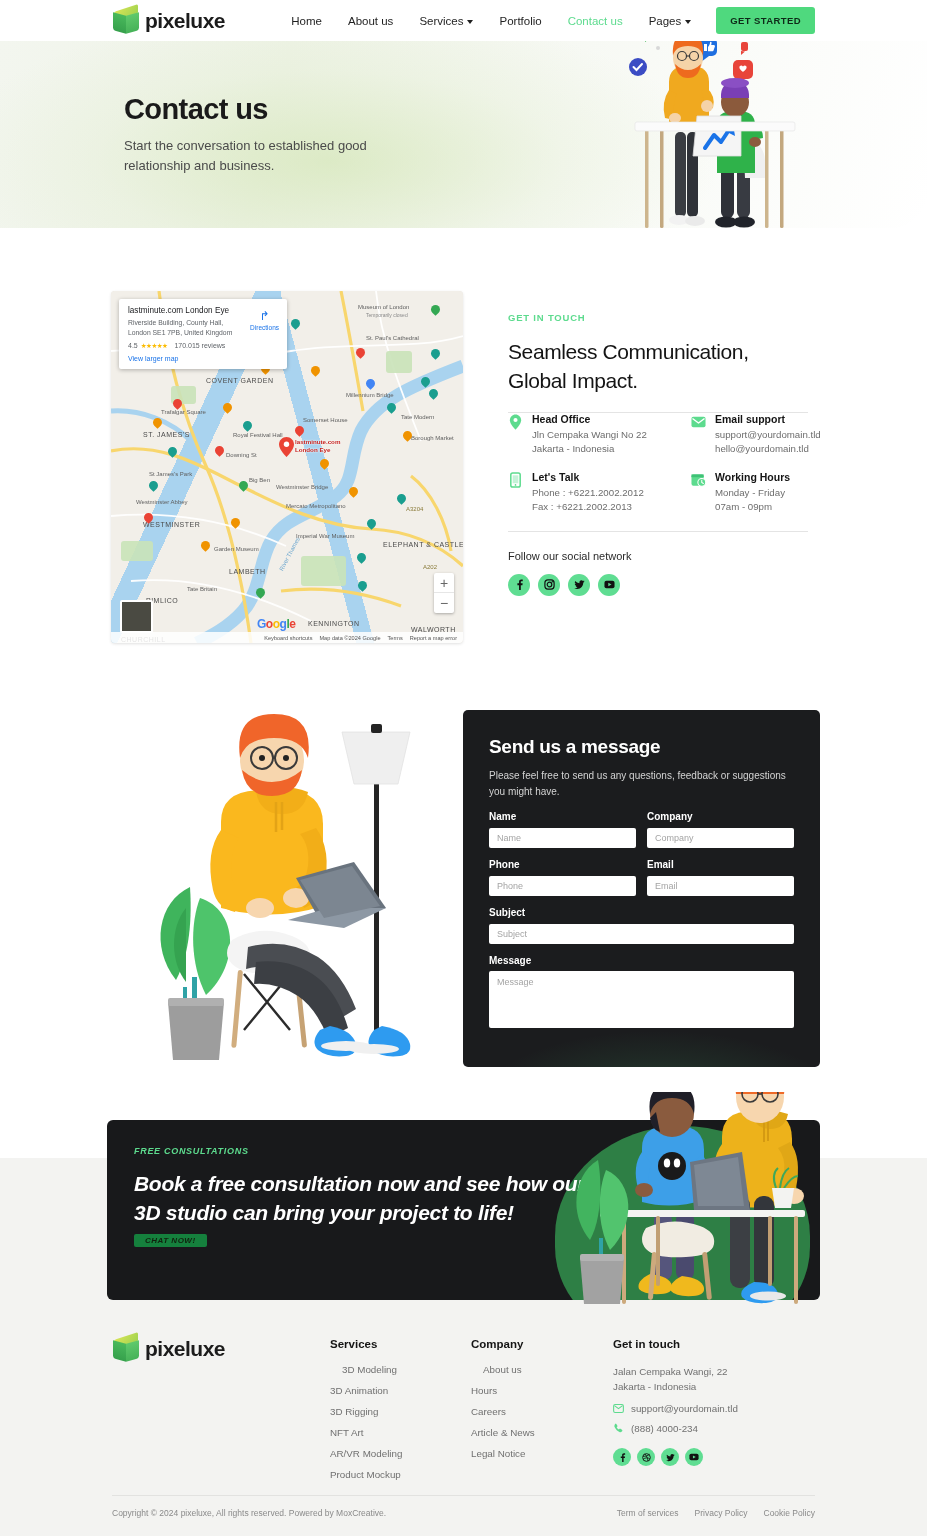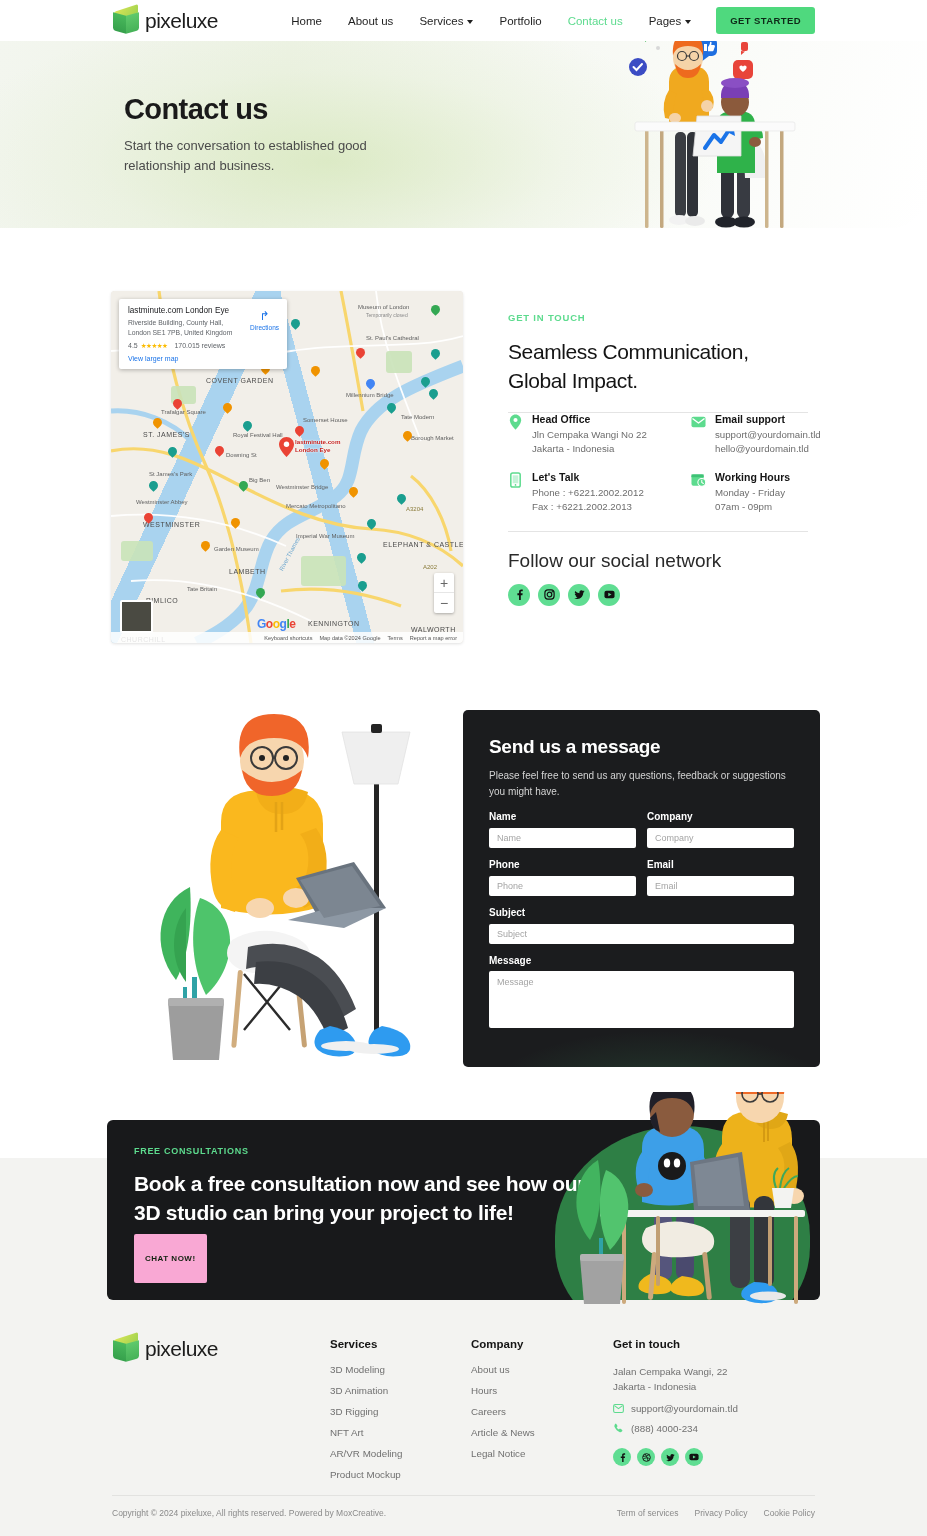--- a/index.html
+++ b/index.html
@@ -20,21 +20,21 @@
   .logo-wrap { position: absolute; left: 112px; top: 6px; display: flex; align-items: center; gap: 5px; }
   .cube { width: 28px; height: 29px; position: relative; }
   .cube .topfill { position: absolute; left: 2px; top: 2px; width: 24px; height: 10px;
     background: linear-gradient(135deg,#d8e457,#9fd34f); transform: skewY(-18deg); border-radius: 2px; }
   .cube .left { position: absolute; left: 1px; top: 8px; width: 13px; height: 18px;
     background: linear-gradient(180deg,#49b95c,#36a04c); border-radius: 0 0 0 3px;
     transform: skewY(16deg); }
   .cube .right { position: absolute; left: 14px; top: 8px; width: 13px; height: 18px;
     background: linear-gradient(180deg,#5fc96c,#46b258); border-radius: 0 0 3px 0;
     transform: skewY(-16deg); }
-  .brand { font-size: 21px; font-weight: 400; color: #1c1c1c; letter-spacing: -0.5px; text-align: right; }
+  .brand { font-size: 21px; font-weight: 700; color: #1c1c1c; letter-spacing: -0.5px; text-align: right; }
 
   .nav { position: absolute; right: 112px; top: 0; height: 41px; display: flex; align-items: center; gap: 0; }
   .nav-item { font-size: 11.5px; color: #1f1f1f; padding: 0 13px; display:flex; align-items:center; gap:4px; cursor: pointer; white-space: nowrap; }
   .nav-item.active { color: #5ddb8e; }
   .caret { display:inline-block; width:0;height:0; border-left:3.5px solid transparent;border-right:3.5px solid transparent;border-top:4px solid #1f1f1f; position: relative; top:1px;}
   .btn-started {
     background: #4fd97e; color: #0e2a18; font-size: 9.5px; font-weight: 700; letter-spacing: 0.4px;
     padding: 8px 14px; border-radius: 3px; margin-left: 12px; cursor: pointer; white-space: nowrap;
   }
 
@@ -98,21 +98,21 @@
   .contact-right { position: absolute; left: 508px; top: 312px; width: 300px; }
   .eyebrow { font-size: 9.5px; font-weight: 700; color: #5ddb8e; letter-spacing: 0.8px; }
   .ctitle { font-size: 21px; font-weight: 400; color: #141414; line-height: 1.4; margin-top: 14px; letter-spacing: -0.4px; }
   .cdesc { font-size: 10.5px; color: #6a6a6a; line-height: 1.65; margin-top: 16px; width: 290px; }
   .divider { height:1px; background:#e4e4e4; margin-top: 16px; }
   .info-grid { display: grid; grid-template-columns: 183px 1fr; row-gap: 14px; }
   .info-item { display: flex; gap: 9px; }
   .info-icon { width: 15px; height: 16px; flex-shrink: 0; margin-top: 1px; }
   .info-h { font-size: 10.5px; font-weight: 700; color: #141414; }
   .info-l { font-size: 9.7px; color: #6d6d6d; line-height: 1.5; margin-top: 3px; }
-  .follow { font-size: 19px; color: #2a2a2a; margin-top: 18px; }
+  .follow { font-size: 11px; color: #2a2a2a; margin-top: 18px; }
   .socials { display: flex; gap: 8px; margin-top: 12px; }
   .soc { width: 22px; height: 22px; border-radius: 50%; background: #5fdd92; display:flex; align-items:center; justify-content:center; cursor:pointer;}
 
   
   .form-ill { position:absolute; left: 128px; top: 712px; width: 300px; height: 355px;}
   .form-card {
     position: absolute; left: 463px; top: 710px; width: 357px; height: 357px;
     background:
       radial-gradient(ellipse 260px 110px at 55% 112%, rgba(80,200,120,0.30) 0%, rgba(80,200,120,0.08) 45%, rgba(0,0,0,0) 72%),
       #1b1c1e;
@@ -136,34 +136,34 @@
   .fsend {
     margin-top: 12px; width: 100%; height: 20px; background: #5ddb8e; border:0; border-radius: 2px;
     font-size: 8.5px; font-weight: 700; color: #11220f; letter-spacing: 0.6px; cursor: pointer;
     display:flex; align-items:center; justify-content:center; gap:5px; font-family:"Liberation Sans",sans-serif;
   }
 
   
   .ctaband { position:absolute; left:0; top:1158px; width:927px; height:163px; background:#f3f3f1;}
   .cta {
     position: absolute; left: 107px; top: 1120px; width: 713px; height: 180px;
-    background: #18191b; border-radius: 6px; overflow: hidden;
+    background: #18191b; border-radius: 6px; overflow: hidden; font-style: italic;
   }
   .cta-blob { position:absolute; right: 10px; bottom: -46px; width: 255px; height: 220px; background: #2e7f45; border-radius: 50% 50% 45% 45%; }
   .cta-eyebrow { position:absolute; left: 27px; top: 26px; font-size: 9px; font-weight: 700; color: #5ddb8e; letter-spacing: 0.7px; }
   .cta-title { position:absolute; left: 27px; top: 49px; font-size: 21px; font-weight: 700; color: #fff; line-height: 1.4; letter-spacing:-0.3px; width: 470px;}
-  .cta-btn-inner { position:absolute; left:27px; top:114px; background:#f9a8d4; color:#11220f; font-size:8px; font-weight:700; letter-spacing:.5px; padding:20px 11px; border-radius:2px; cursor:pointer;}
+  .cta-btn-inner { position:absolute; left:27px; top:114px; background:#15803d; color:#11220f; font-size:8px; font-weight:700; letter-spacing:.5px; padding:2px 11px; border-radius:2px; cursor:pointer;}
 
   
   .footer { position: absolute; left: 0; top: 1321px; width: 927px; height: 215px; background: #f3f3f1; }
   .flogo { position:absolute; left:112px; top:1334px; display:flex; align-items:center; gap:5px;}
   .fcol { position:absolute; }
   .fcol-h { font-size: 11.5px; font-weight: 700; color: #141414; }
   .fcol-li { font-size: 9.8px; color: #707070; margin-top: 10px; cursor:pointer; }
-  .fcol-li.first { margin-top: 14px; }
+  .fcol-li.first { margin-top: 14px; margin-left: 12px; }
   .git-addr { font-size: 9.8px; color:#707070; line-height:1.55; margin-top:14px;}
   .git-row { display:flex; align-items:center; gap:7px; margin-top: 9px; font-size:9.8px; color:#707070;}
   .fsoc { display:flex; gap:6px; margin-top:14px;}
   .fsocb { width:18px;height:18px;border-radius:50%;background:#5fdd92;display:flex;align-items:center;justify-content:center;cursor:pointer;}
   .foot-rule { position:absolute; left:112px; top:1495px; width:703px; height:1px; background:#e2e2e0;}
   .copy { position:absolute; left:112px; top:1508px; font-size:8.5px; color:#8a8a8a;}
   .legal { position:absolute; right:112px; top:1508px; display:flex; gap:16px; font-size:8.5px; color:#8a8a8a;}
   .legal span{cursor:pointer;}
 </style>
 </head>

